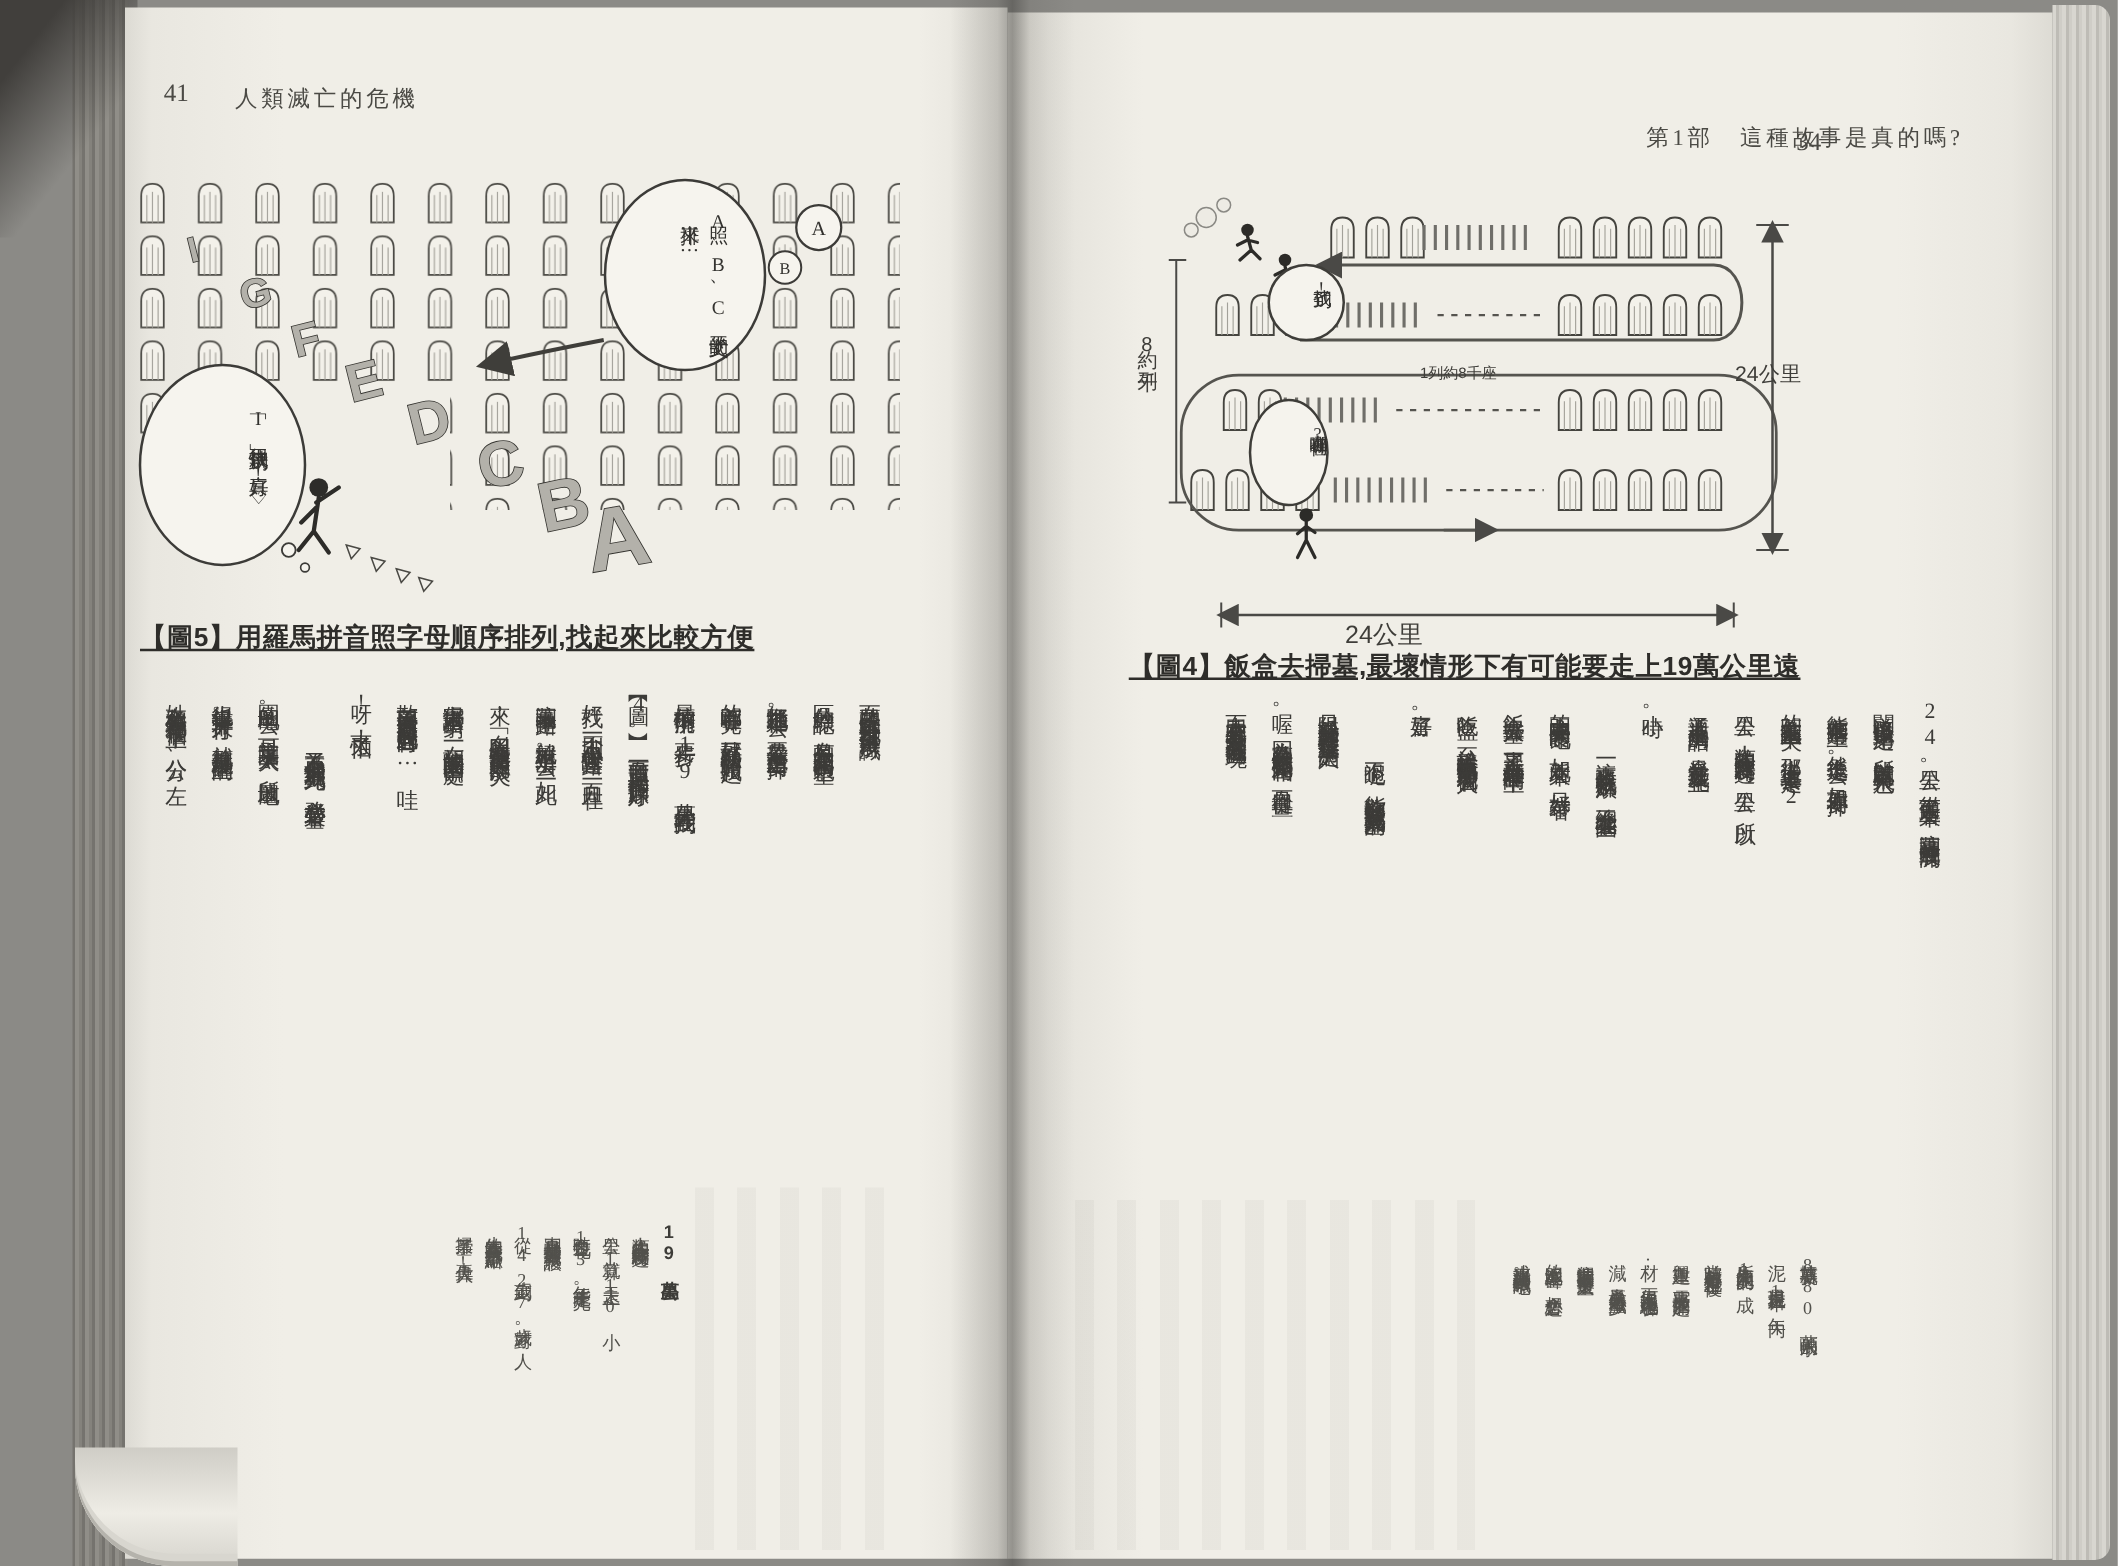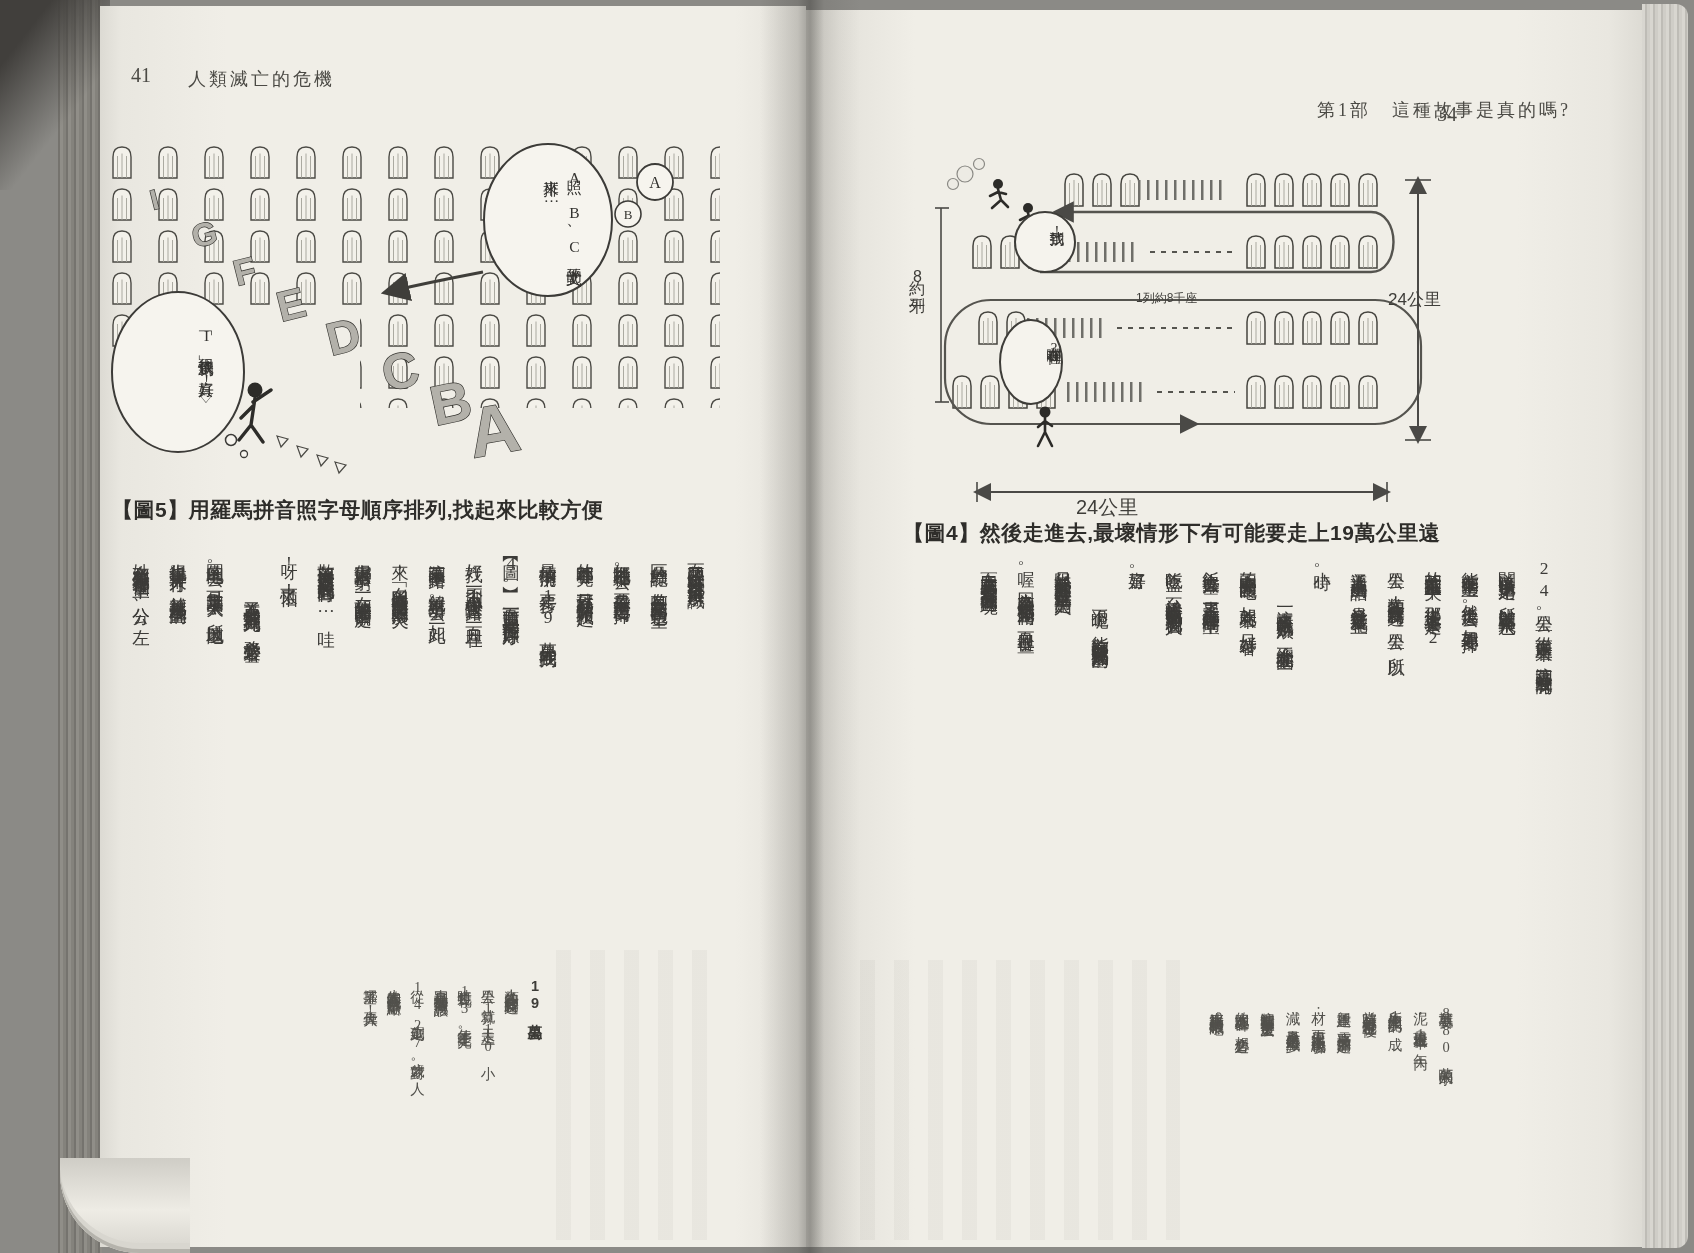--- a/index.html
+++ b/index.html
@@ -19,21 +19,21 @@
   .page-left{left:100px;top:6px;width:706px;height:1241px;
              background:linear-gradient(90deg,#dcdad3 0,#e9e7e0 3%,var(--page) 18%,var(--page) 90%,#e3e1da 99%);}
   .page-right{left:806px;top:10px;width:836px;height:1237px;
               background:linear-gradient(90deg,#d2d0c9 0,#e4e2db 4%,var(--page) 13%,var(--page) 85%,#e9e7e0 96%,#dddbd4 100%);}
   .gutter{left:760px;top:0;width:100px;height:1253px;z-index:6;pointer-events:none;
           background:linear-gradient(90deg,rgba(60,58,54,0) 0,rgba(60,58,54,.20) 38%,rgba(45,44,41,.38) 50%,rgba(60,58,54,.10) 64%,rgba(60,58,54,0) 100%);}
   .ghost{background:repeating-linear-gradient(90deg,rgba(100,98,90,.055) 0 15px,rgba(100,98,90,0) 15px 34px);}
   
   .pagenum{font-size:20px;color:#4b4a45;}
   .runhead{font-size:18px;color:#4b4a45;letter-spacing:3px;text-align:center;}
-  .caption{font-family:"Liberation Sans","DejaVu Sans",sans-serif;font-weight:700;font-size:21px;color:var(--caption-ink);letter-spacing:.5px;}
+  .caption{font-family:"Liberation Sans","DejaVu Sans",sans-serif;font-weight:700;font-size:21px;color:var(--caption-ink);letter-spacing:.5px;text-decoration:underline;}
   .vbody{z-index:3;}
   .bcol{width:37px;line-height:37px;font-size:17.5px;letter-spacing:1.5px;color:var(--ink);}
   .indent{padding-top:38px;}
   .vnote{z-index:3;}
   .ncol{width:23.5px;line-height:23.5px;font-size:14.5px;letter-spacing:1.2px;color:#52514c;}
   .ncol-title{font-family:"Liberation Sans","DejaVu Sans",sans-serif;font-weight:700;color:#3d3c38;}
   .ncol2{width:25.5px;line-height:25.5px;font-size:14.5px;letter-spacing:1.2px;color:#52514c;}
   .btext{font-size:15.5px;line-height:23px;letter-spacing:1px;color:#33322f;z-index:4;}
   .figlabel{font-family:"Liberation Sans","DejaVu Sans",sans-serif;color:#3e3d39;z-index:4;}
   svg{overflow:visible;}
@@ -246,21 +246,21 @@
     <ellipse cx="136" cy="212" rx="31" ry="42" fill="#f5f3ed" stroke="#3e3d39" stroke-width="2"></ellipse>
   </svg>
 
   <div class="abs vtext btext" style="left:1027px;top:220px;height:42px;width:40px;font-size:14.5px;line-height:20px;">找到了!</div>
   <div class="abs vtext btext" style="left:1008px;top:336px;height:52px;width:56px;font-size:14.5px;line-height:20px;">在哪裡啊?</div>
   <div class="abs figlabel" style="left:1136px;top:290px;font-size:12px;">1列約8千座</div>
   <div class="abs vtext figlabel" style="left:906px;top:268px;height:110px;font-size:16px;">約8千列</div>
   <div class="abs figlabel" style="left:1388px;top:288px;font-size:17px;">24公里</div>
   <div class="abs figlabel" style="left:1076px;top:494px;font-size:20px;">24公里</div>
 
-  <div class="abs caption" style="left:903px;top:519px;">【圖4】然後走進去,最壞情形下有可能要走上19萬公里遠</div>
+  <div class="abs caption" style="left:903px;top:519px;">【圖4】飯盒去掃墓,最壞情形下有可能要走上19萬公里遠</div>
 
   <div class="abs vtext vbody" style="left:970px;top:558px;width:592px;height:402px;">
     <div class="bcol">24公里。從畫面上看來,這墓園裡並沒有開</div>
     <div class="bcol">闢道路以供通車之用,所以就算開車來也只</div>
     <div class="bcol">能停在墓園邊上,然後走進去。如果你要掃</div>
     <div class="bcol">的墓位在墓園正中央,那從邊上進去要走12</div>
     <div class="bcol">公里,人類的步行速度為時速4公里,所以</div>
     <div class="bcol">普通人走進走出的話,光是往返就要花上6</div>
     <div class="bcol">小時。</div>
     <div class="bcol indent">這一來要吃飯就麻煩了,總不能在墓園</div>

